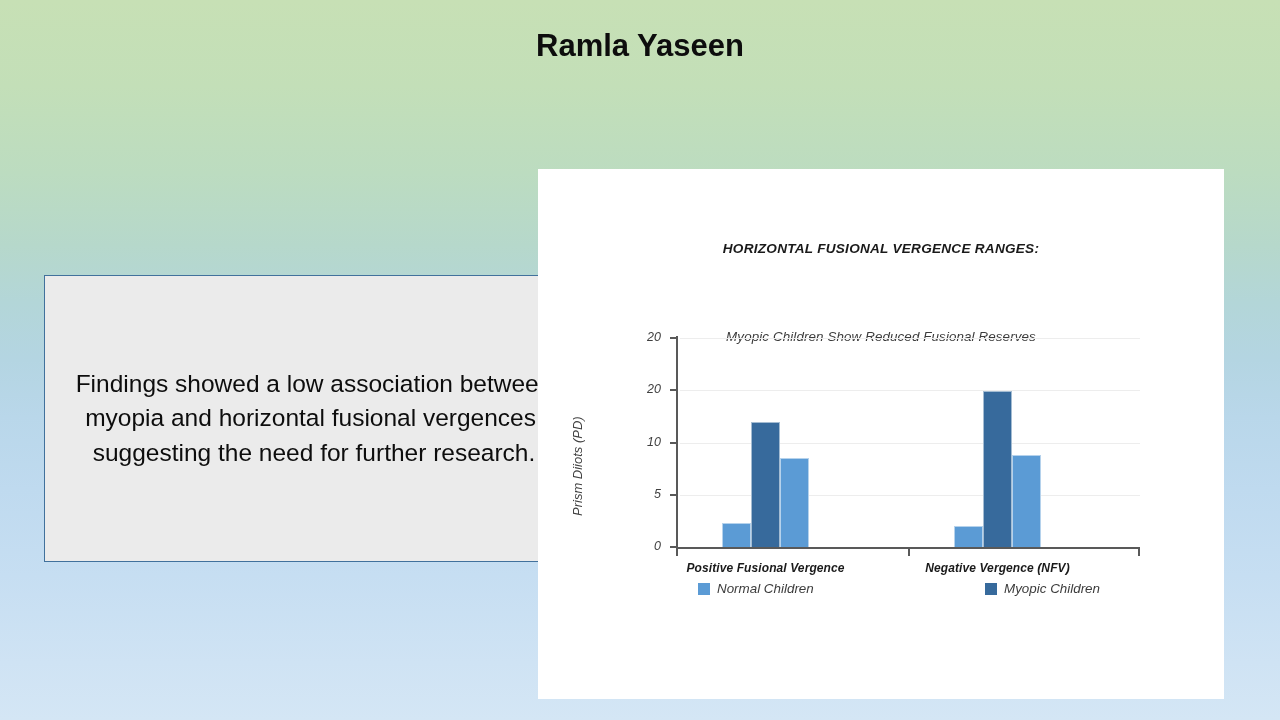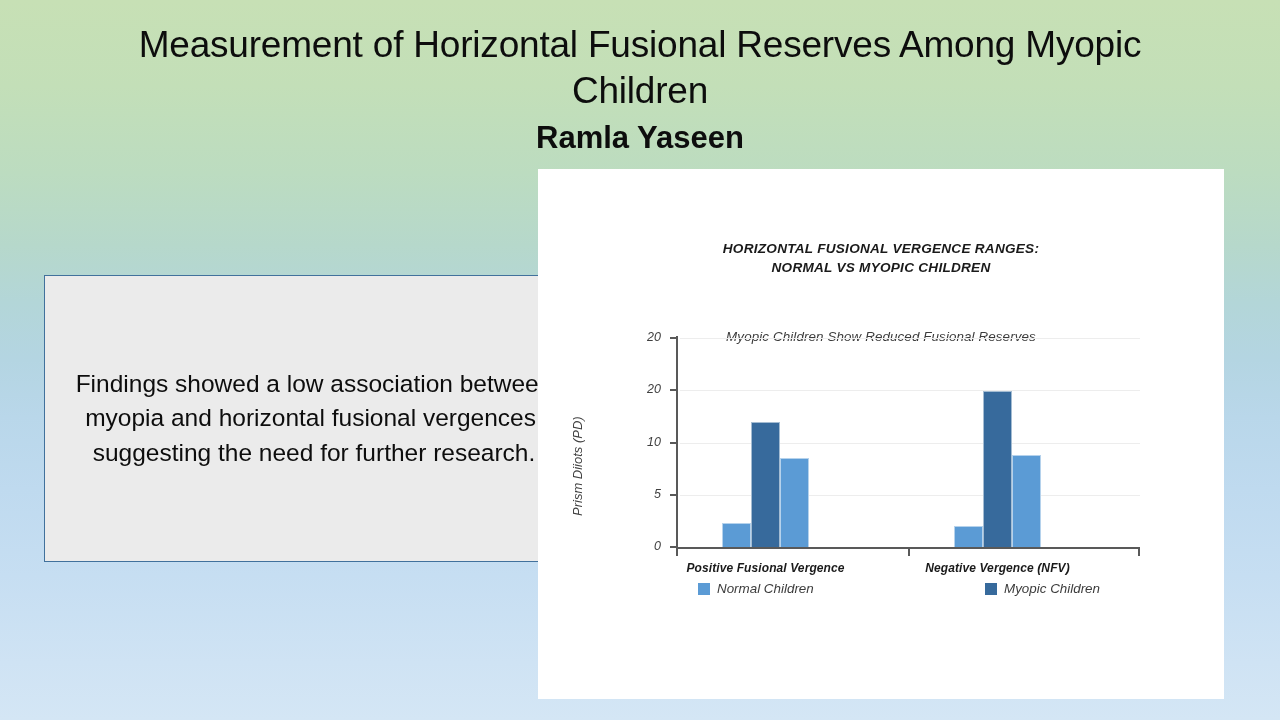--- a/index.html
+++ b/index.html
@@ -227,33 +227,31 @@
     font-size: 13.4px;
     color: #3c3c3c;
   }
 </style>
 </head>
 <body>
 
 <div id="slide">
 
   <div id="title-block">
-    <div id="slide-title">Measurement of Horizontal Fusional Reserves Among Myopic Children</div>
     <div id="slide-subtitle">Ramla Yaseen</div>
   </div>
 
   <div id="findings-box">
     <div id="findings-text">Findings showed a low association between myopia and horizontal fusional vergences, suggesting the need for further research.</div>
   </div>
 
   <div id="chart-panel">
 
     <div id="chart-title">
       <div>HORIZONTAL FUSIONAL VERGENCE RANGES:</div>
-      <div>NORMAL VS MYOPIC CHILDREN</div>
     </div>
 
     <div id="chart-subtitle">Myopic Children Show Reduced Fusional Reserves</div>
 
     <div id="y-axis-title">
       <span>Prism Diiots (PD)</span>
     </div>
 
     <div id="plot-area">
       <div id="gridlines">

